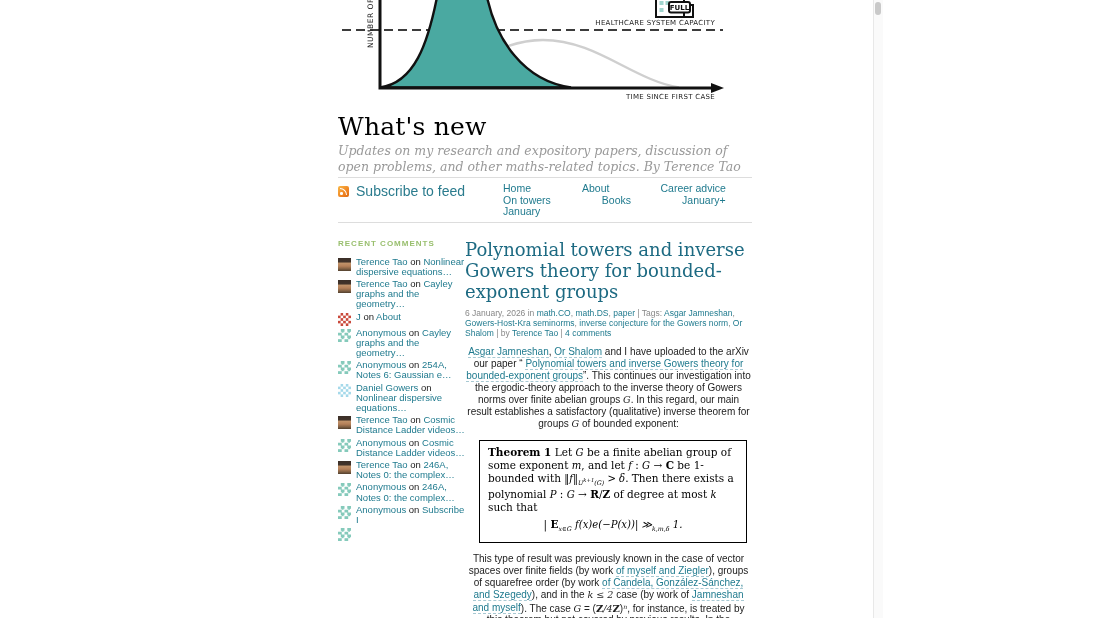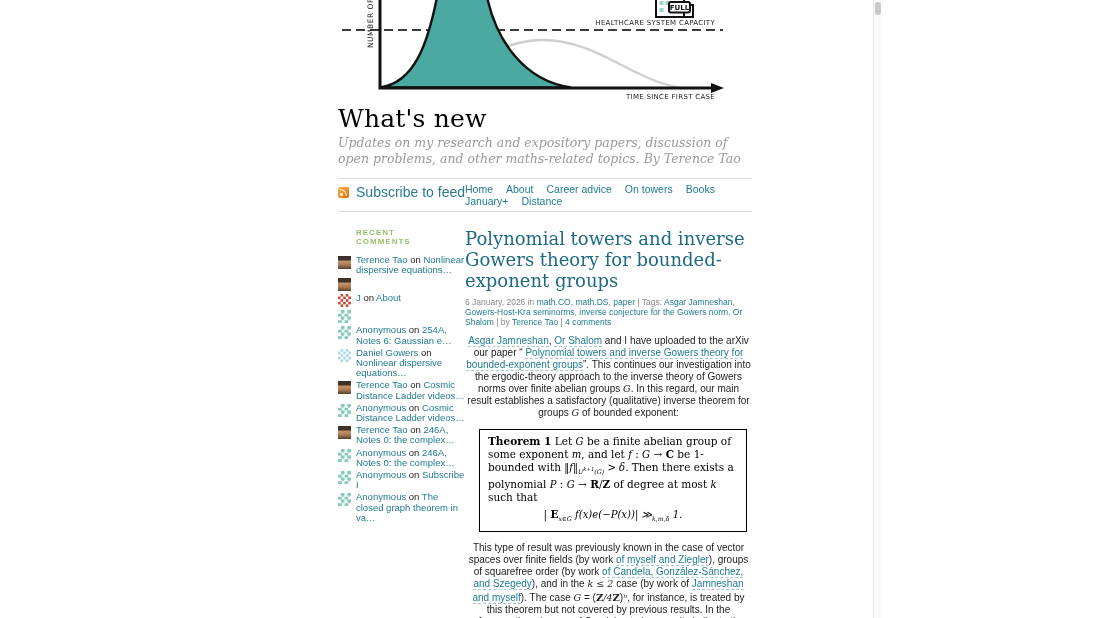--- a/index.html
+++ b/index.html
@@ -6,39 +6,39 @@
   .stage{position:relative;width:883px;height:618px;background:#fff;overflow:hidden;
          font-family:"Liberation Sans",sans-serif;color:#222;}
   .page{position:absolute;left:338px;top:0;width:414px;}
   a{text-decoration:none;cursor:pointer;}
 
   
   .header-img{width:414px;height:100px;overflow:hidden;}
 
   
   .site-title{font-family:"DejaVu Serif",serif;font-size:25px;font-weight:400;color:#000;
-              margin:4px 0 2px;letter-spacing:0.2px;}
+              margin:12px 0 2px;letter-spacing:0.2px;}
   .tagline{font-family:"DejaVu Serif",serif;font-style:italic;font-size:12.5px;line-height:15.5px;
-           color:#999;margin:0 0 12px;}
+           color:#999;margin:0 0 3px;}
 
   
   .navbar{border-top:1px solid #ddd;border-bottom:1px solid #ddd;padding:5px 0 4px;display:flex;align-items:flex-start;}
   .feed-link{width:127px;flex:none;font-size:14px;color:#2a7b8d;display:flex;align-items:center;gap:4px;justify-content:space-between;}
   .feed-icon{width:11px;height:11px;display:inline-block;border-radius:2px;
      background:linear-gradient(135deg,#f9b847 0%,#ee7d1e 70%,#d96a10 100%);position:relative;}
   .feed-icon:before{content:"";position:absolute;left:2px;bottom:2px;width:2.5px;height:2.5px;border-radius:50%;background:#fff;}
   .feed-icon:after{content:"";position:absolute;left:1.5px;bottom:1.5px;width:6px;height:6px;
      border:1.4px solid #fff;border-left:none;border-bottom:none;border-radius:0 100% 0 0;}
   nav.menu{flex:1;font-size:10.5px;line-height:11.5px;}
-  nav.menu a{color:#1f7a8e;margin-right:13px;display:inline-block;}
+  nav.menu a{color:#1f7a8e;margin-right:13px;display:inline-block;padding-left:38px;}
 
   
   .cols{display:flex;margin-top:16px;}
   .sidebar{width:127px;flex:none;}
-  .sb-head{font-size:8px;font-weight:bold;letter-spacing:1px;color:#99bf6e;margin:0 18px 9px;}
+  .sb-head{font-size:8px;font-weight:bold;letter-spacing:1px;color:#99bf6e;margin:0 0 9px;}
   .sb-item{display:flex;margin-bottom:2px;font-size:9.5px;line-height:10.2px;color:#222;}
   .sb-item .avatar{width:13px;height:13px;flex:none;margin:1px 5px 0 0;}
   .sb-item a{color:#1f7a8e;}
   .avatar.photo{background:linear-gradient(180deg,#3b2f28 0%,#41332a 28%,#bf9168 42%,#b5815a 62%,#8a6647 80%,#51402f 100%);}
   .avatar.identicon-teal{background-color:#fff;background-image:repeating-conic-gradient(#85cabb 0% 25%,#ffffff 0% 50%);background-size:6.5px 6.5px;}
   .avatar.identicon-red{background-color:#fff;background-image:repeating-conic-gradient(#c9493b 0% 25%,#ffffff 0% 50%);background-size:5.2px 5.2px;}
   .avatar.identicon-blue{background-color:#fff;background-image:repeating-conic-gradient(#a5d9ea 0% 25%,#ffffff 0% 50%);background-size:5.2px 5.2px;}
 
   .main{width:287px;}
   .post-title{margin:0;}
@@ -103,40 +103,42 @@
     </div>
 
     <h1 class="site-title">What's new</h1>
     <div class="tagline">Updates on my research and expository papers, discussion of open problems, and other maths-related topics. By Terence Tao</div>
 
     <div class="navbar">
       <a class="feed-link">
         <span class="feed-icon"></span>
         <span>Subscribe to feed</span>
       </a>
-      <nav class="menu" id="nav-menu"><a>Home</a><a>About</a><a>Career advice</a><a>On towers</a><a>Books</a><a>January+</a><a>Distance</a></nav>
+      <nav class="menu" id="nav-menu"><a>Home</a><a>About</a><a>Career advice</a><a>On towers</a><a>Books</a><a>January+</a><a>January</a></nav>
     </div>
 
     <div class="cols">
       <aside class="sidebar">
         <div class="sb-head">RECENT COMMENTS</div>
         <div id="sb-list">
             <div class="sb-item">
               <span class="avatar photo"></span>
               <span class="sb-text"><a>Terence Tao</a> on <a>Nonlinear dispersive equations…</a></span>
             </div>
             <div class="sb-item">
               <span class="avatar photo"></span>
+              <span class="sb-text"><a>Terence Tao</a> on <a>Cayley graphs and the geometry…</a></span>
             </div>
             <div class="sb-item">
               <span class="avatar identicon-red"></span>
               <span class="sb-text"><a>J</a> on <a>About</a></span>
             </div>
             <div class="sb-item">
               <span class="avatar identicon-teal"></span>
+              <span class="sb-text"><a>Anonymous</a> on <a>Cayley graphs and the geometry…</a></span>
             </div>
             <div class="sb-item">
               <span class="avatar identicon-teal"></span>
               <span class="sb-text"><a>Anonymous</a> on <a>254A, Notes 6: Gaussian e…</a></span>
             </div>
             <div class="sb-item">
               <span class="avatar identicon-blue"></span>
               <span class="sb-text"><a>Daniel Gowers</a> on <a>Nonlinear dispersive equations…</a></span>
             </div>
             <div class="sb-item">
@@ -154,21 +156,20 @@
             <div class="sb-item">
               <span class="avatar identicon-teal"></span>
               <span class="sb-text"><a>Anonymous</a> on <a>246A, Notes 0: the complex…</a></span>
             </div>
             <div class="sb-item">
               <span class="avatar identicon-teal"></span>
               <span class="sb-text"><a>Anonymous</a> on <a>Subscribe I</a></span>
             </div>
             <div class="sb-item">
               <span class="avatar identicon-teal"></span>
-              <span class="sb-text"><a>Anonymous</a> on <a>The closed graph theorem in va…</a></span>
             </div>
           </div>
       </aside>
 
       <main class="main">
         <h2 class="post-title">
           <a>Polynomial towers and inverse Gowers theory for bounded-exponent groups</a>
         </h2>
         <div class="meta"><span>6 January, 2026 in </span><a class="sg-link">math.CO</a><span>, </span><a class="sg-link">math.DS</a><span>, </span><a class="sg-link">paper</a><span> | Tags: </span><a class="sg-link">Asgar Jamneshan</a><span>, </span><a class="sg-link">Gowers-Host-Kra seminorms</a><span>, </span><a class="sg-link">inverse conjecture for the Gowers norm</a><span>, </span><a class="sg-link">Or Shalom</a><span> | by </span><a class="sg-link">Terence Tao</a><span> | </span><a class="sg-link">4 comments</a></div>
         <p><a class="sg-blink">Asgar Jamneshan</a><span>, </span><a class="sg-blink">Or Shalom</a><span> and I have uploaded to the arXiv our paper “ </span><a class="sg-blink">Polynomial towers and inverse Gowers theory for bounded-exponent groups</a><span>”. This continues our investigation into the ergodic-theory approach to the inverse theory of Gowers norms over finite abelian groups </span><span class="sg-math">G</span><span>. In this regard, our main result establishes a satisfactory (qualitative) inverse theorem for groups </span><span class="sg-math">G</span><span> of bounded exponent:</span></p>

